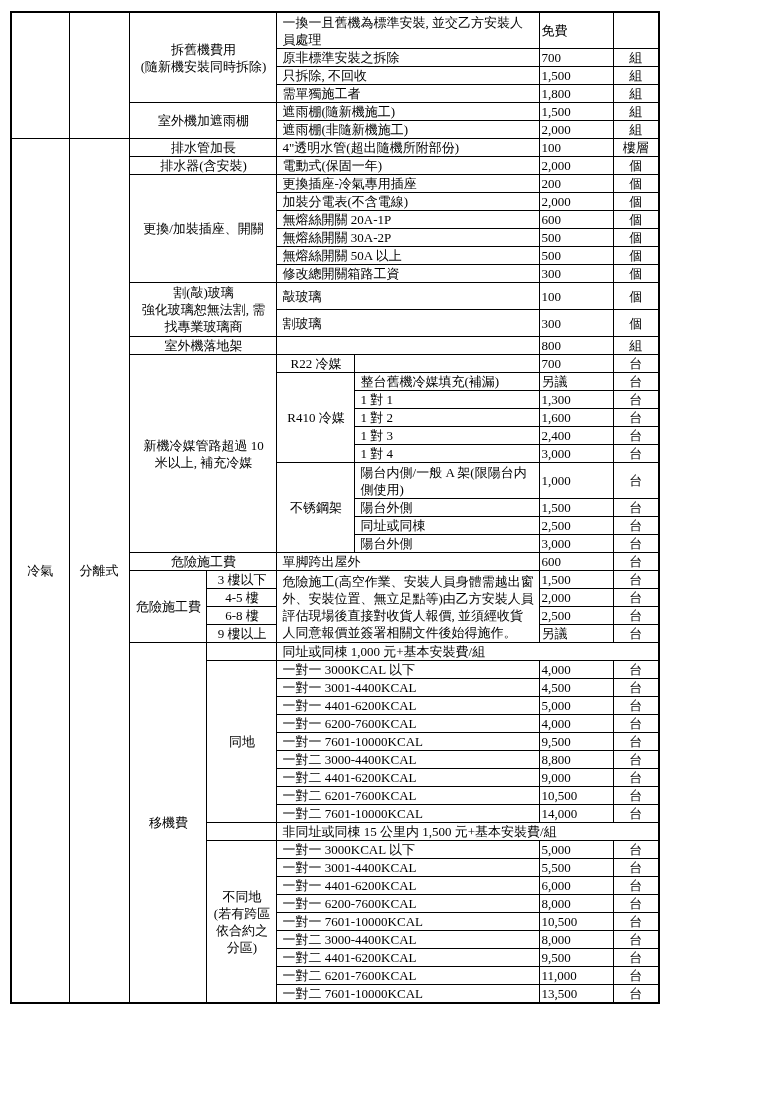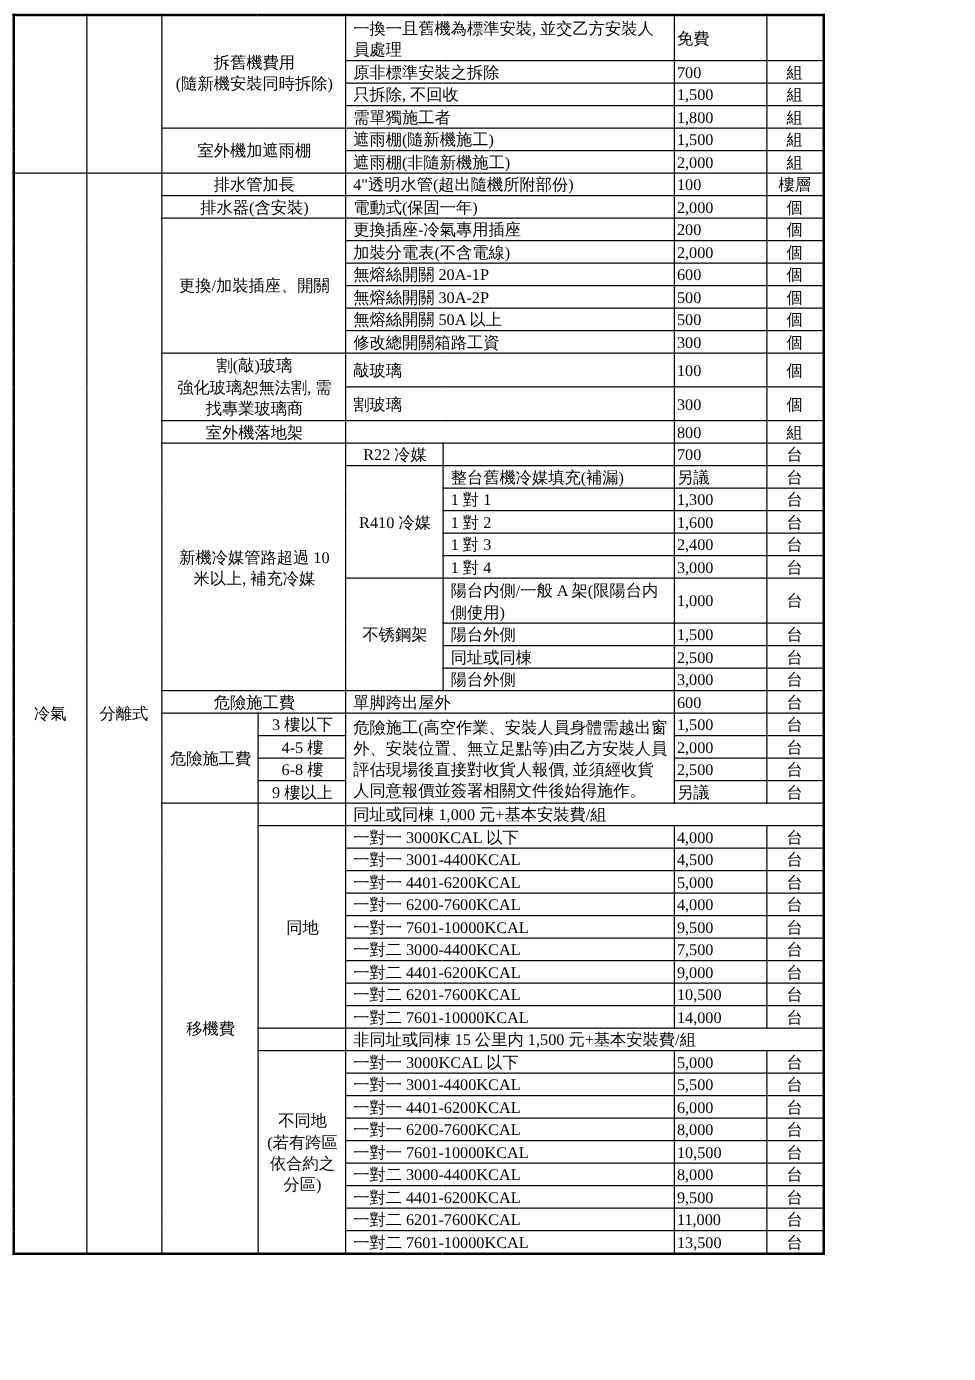--- a/index.html
+++ b/index.html
@@ -274,21 +274,21 @@
     <td class="price">4,000</td>
     <td class="unit">台</td>
   </tr>
   <tr>
     <td class="desc" colspan="2">一對一 7601-10000KCAL</td>
     <td class="price">9,500</td>
     <td class="unit">台</td>
   </tr>
   <tr>
     <td class="desc" colspan="2">一對二 3000-4400KCAL</td>
-    <td class="price">7,500</td>
+    <td class="price">8,800</td>
     <td class="unit">台</td>
   </tr>
   <tr>
     <td class="desc" colspan="2">一對二 4401-6200KCAL</td>
     <td class="price">9,000</td>
     <td class="unit">台</td>
   </tr>
   <tr>
     <td class="desc" colspan="2">一對二 6201-7600KCAL</td>
     <td class="price">10,500</td>

